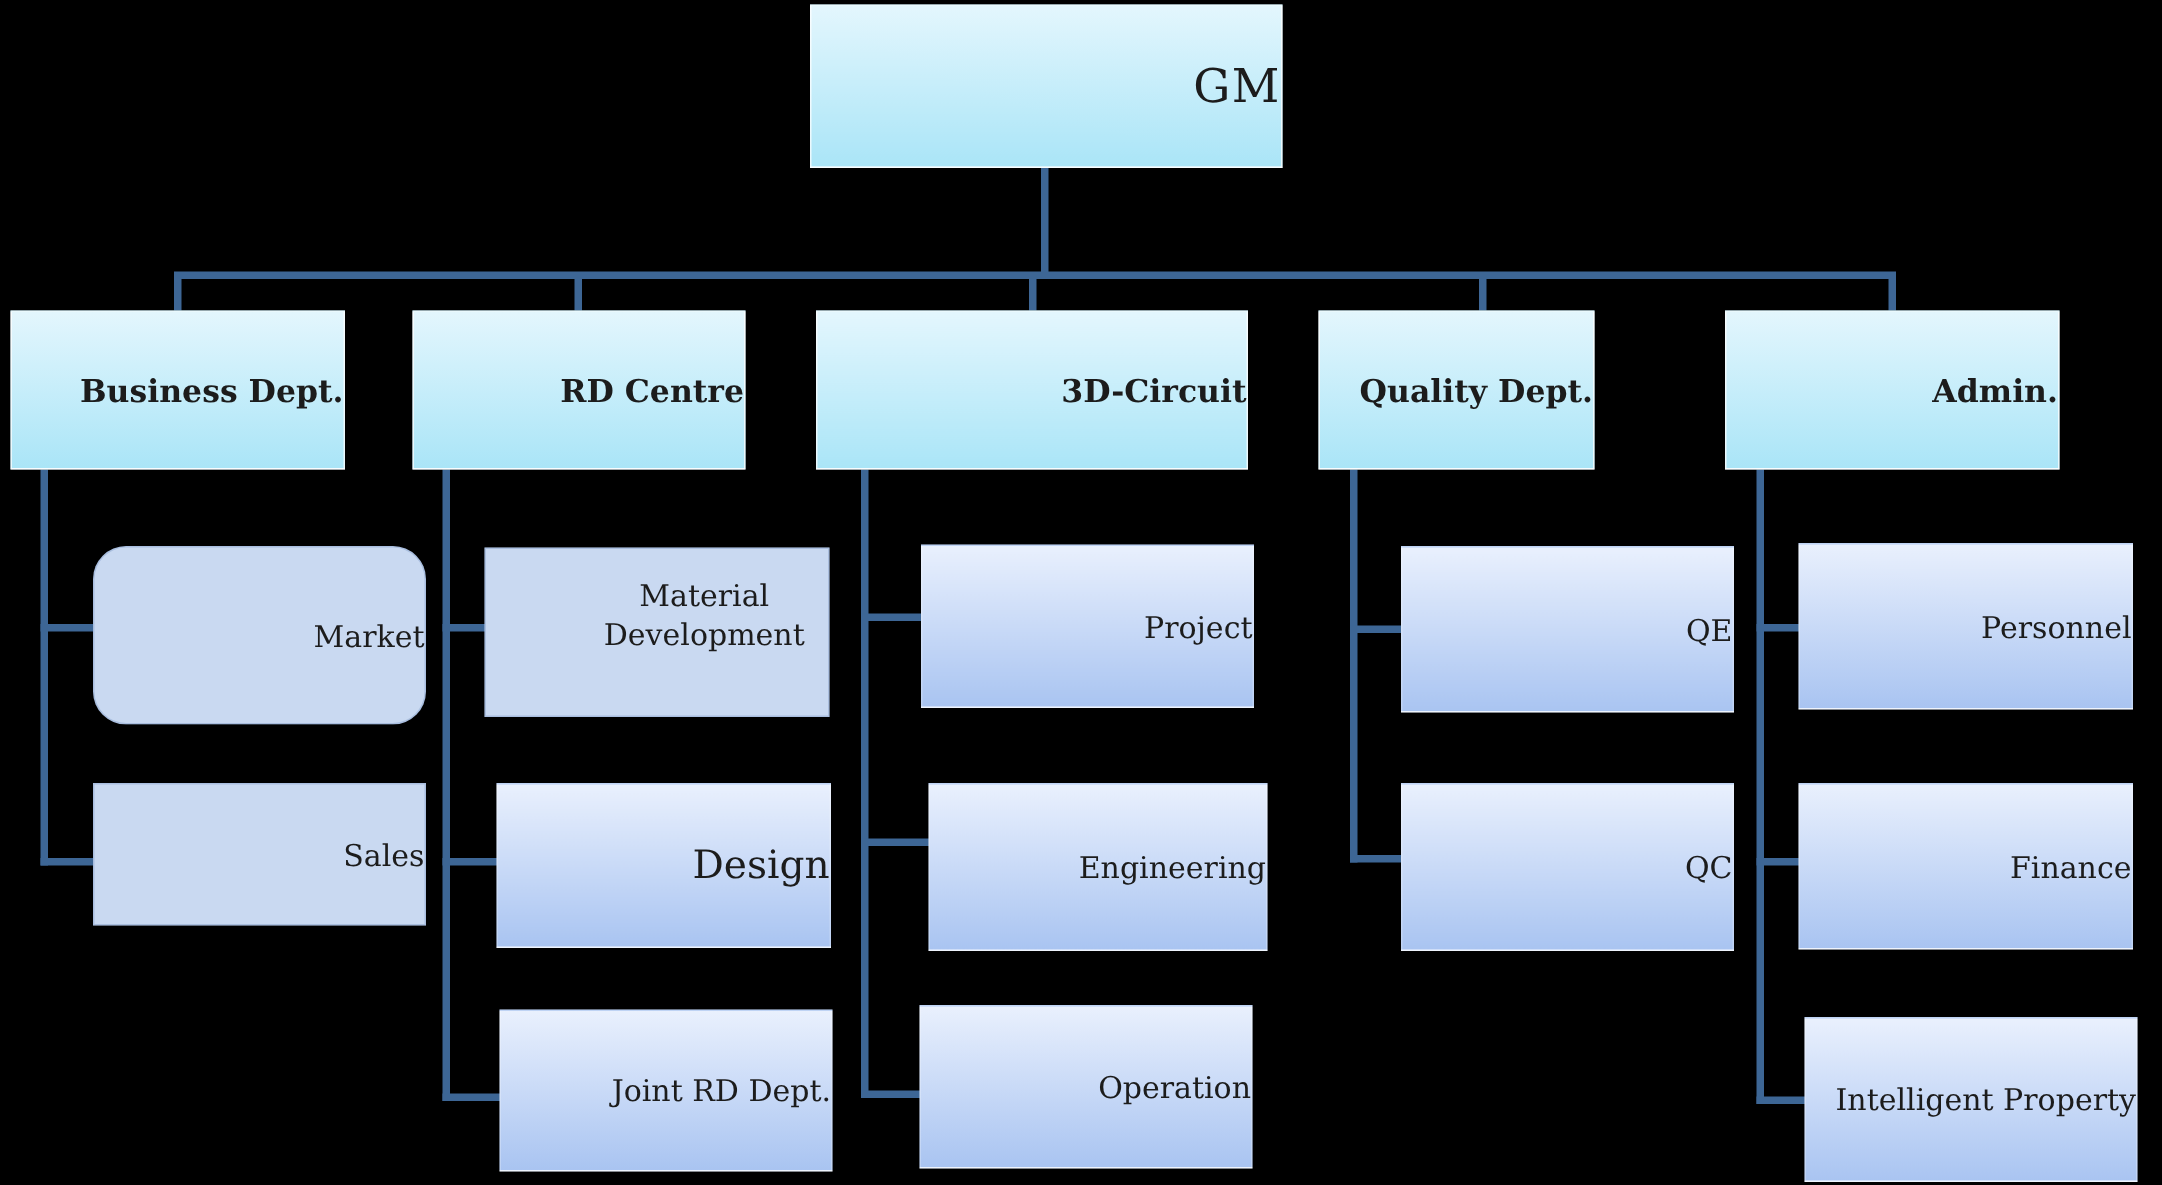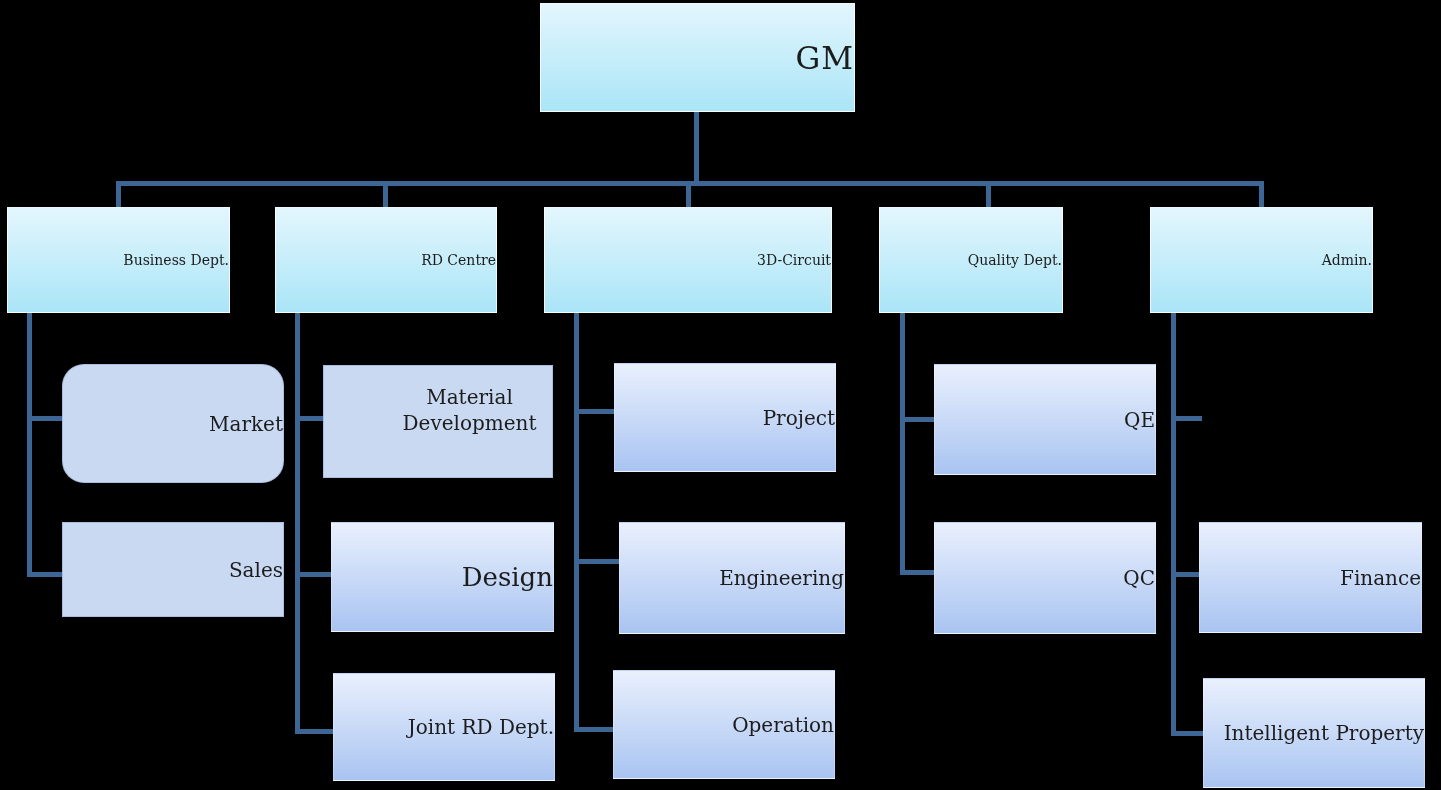--- a/index.html
+++ b/index.html
@@ -24,22 +24,22 @@
     align-items: center;
     justify-content: flex-end;
     text-align: center;
     color: var(--text, #1c1c1c);
     font-size: 20px;
     box-sizing: border-box;
   }
   .node.cyan {
     background: linear-gradient(180deg, var(--cyan-top, #e3f6fd) 0%, var(--cyan-bottom, #aee7f8) 100%);
     border: 1px solid rgba(255,255,255,0.75);
-    font-weight: normal;
-    font-size: 14px;
+    font-weight: bold;
+    font-size: 21px;
   }
   .node.gm {
     font-weight: normal;
     font-size: 31px;
     letter-spacing: 1px;
   }
   .node.flat {
     background: var(--flat-fill, #c9d9f1);
     border: 1px solid rgba(110,140,190,0.35);
   }
@@ -142,20 +142,23 @@
     <span class="lbl">Operation</span>
   </div>
 
   <div class="node grad" style="left:934px; top:364px; width:222px; height:111px;">
     <span class="lbl">QE</span>
   </div>
   <div class="node grad" style="left:934px; top:522px; width:222px; height:112px;">
     <span class="lbl">QC</span>
   </div>
 
+  <div class="node grad" style="left:1199px; top:362px; width:223px; height:111px;">
+    <span class="lbl">Personnel</span>
+  </div>
   <div class="node grad" style="left:1199px; top:522px; width:223px; height:111px;">
     <span class="lbl">Finance</span>
   </div>
   <div class="node grad" style="left:1203px; top:678px; width:222px; height:110px;">
     <span class="lbl">Intelligent Property</span>
   </div>
 
 </div>
 
 </body></html>

